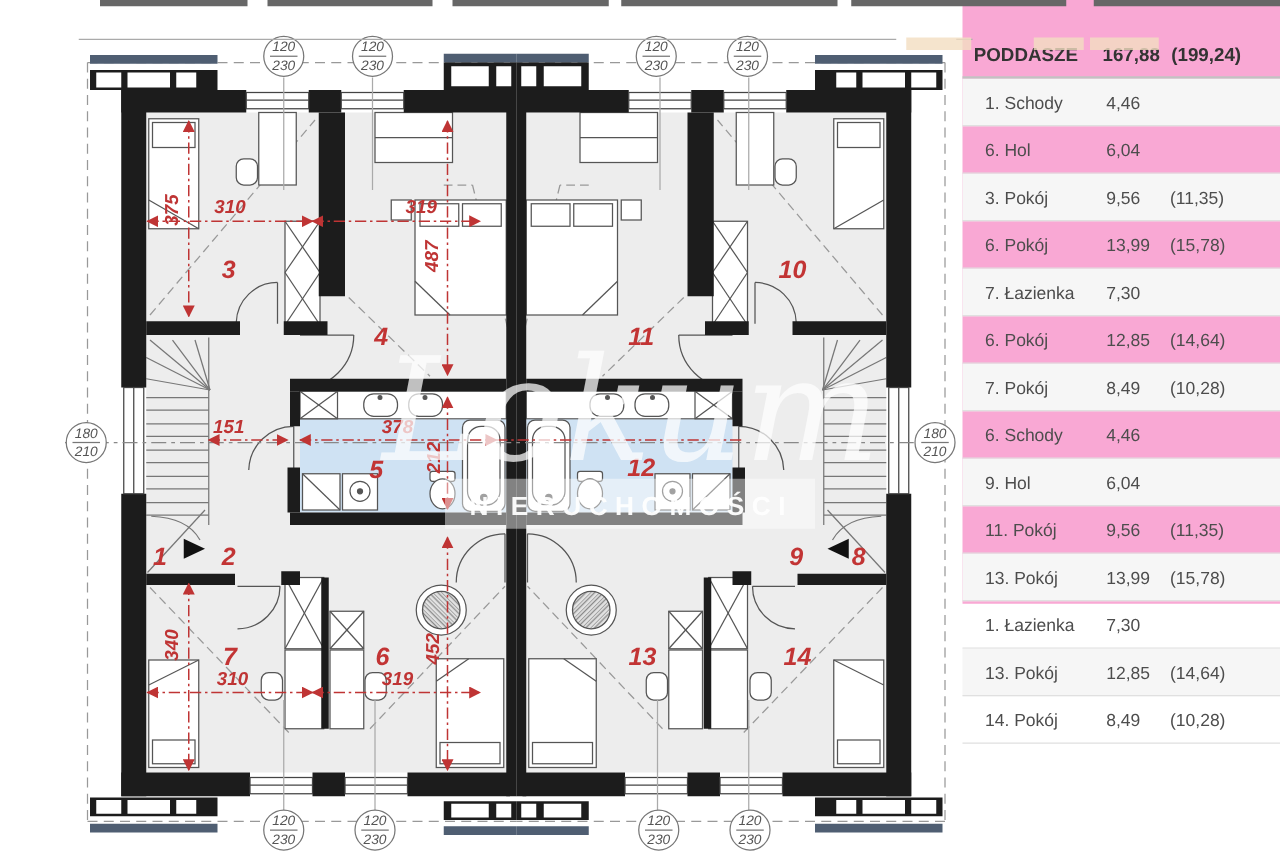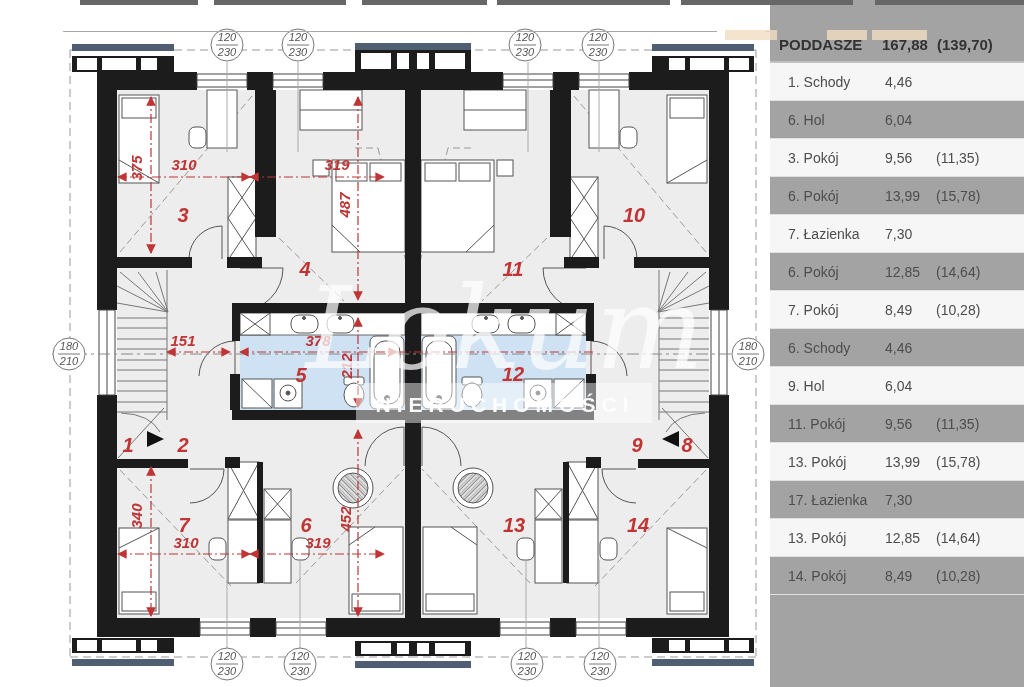--- a/index.html
+++ b/index.html
@@ -1,20 +1,20 @@
 <!DOCTYPE html>
 <html><head>
 <meta charset="utf-8">
 <style>
   html,body{margin:0;padding:0;background:#fff;}
   .stage{position:relative;width:1024px;height:687px;overflow:hidden;
          font-family:"Liberation Sans",sans-serif;background:#fff;}
   .stage svg{position:absolute;left:0;top:0;}
   
-  .legend{position:absolute;left:770px;top:0;width:254px;height:687px;background:#a3a3a3;}
+  .legend{position:absolute;left:770px;top:0;width:254px;height:483px;background:#f9a8d4;}
   .legend-header{display:grid;grid-template-columns:103px 55px auto;
       padding:36px 4px 8px 9px;border-bottom:2px solid #c2c2c2;
       font-size:15px;font-weight:bold;color:#333;}
   .legend-row{display:grid;grid-template-columns:97px 51px auto;
       height:37px;align-items:center;padding-left:18px;
       font-size:14px;color:#4d4d4d;border-bottom:1px solid #e0e0e0;}
   .legend-row.alt{background:#f6f6f6;}
   .top-remnant{position:absolute;top:0;height:5px;background:#676767;}
   .orange-mark{position:absolute;top:30px;height:10px;background:#f3ddc0;opacity:.8;}
   .thin-rule{position:absolute;top:31px;height:1px;background:#aaa;}
@@ -339,21 +339,21 @@
     <rect x="356" y="383" width="296" height="40" fill="#fff" opacity="0.45"></rect>
     <text class="wm-script" x="505" y="368" font-size="115" fill="#fff" opacity="0.72">Lokum</text>
     <text x="505" y="412" font-size="21" font-weight="bold" letter-spacing="6" fill="#fff" opacity="0.95">NIERUCHOMOŚCI</text>
   </g>
 </svg>
 
 <div class="legend">
   <div class="legend-header">
     <span>PODDASZE</span>
     <span>167,88</span>
-    <span>(139,70)</span>
+    <span>(199,24)</span>
   </div>
   <div>
         <div class="legend-row alt">
           <span>1. Schody</span>
           <span>4,46</span>
           <span></span>
         </div>
         <div class="legend-row">
           <span>6. Hol</span>
           <span>6,04</span>
@@ -398,21 +398,21 @@
           <span>11. Pokój</span>
           <span>9,56</span>
           <span>(11,35)</span>
         </div>
         <div class="legend-row alt">
           <span>13. Pokój</span>
           <span>13,99</span>
           <span>(15,78)</span>
         </div>
         <div class="legend-row">
-          <span>17. Łazienka</span>
+          <span>1. Łazienka</span>
           <span>7,30</span>
           <span></span>
         </div>
         <div class="legend-row alt">
           <span>13. Pokój</span>
           <span>12,85</span>
           <span>(14,64)</span>
         </div>
         <div class="legend-row">
           <span>14. Pokój</span>

